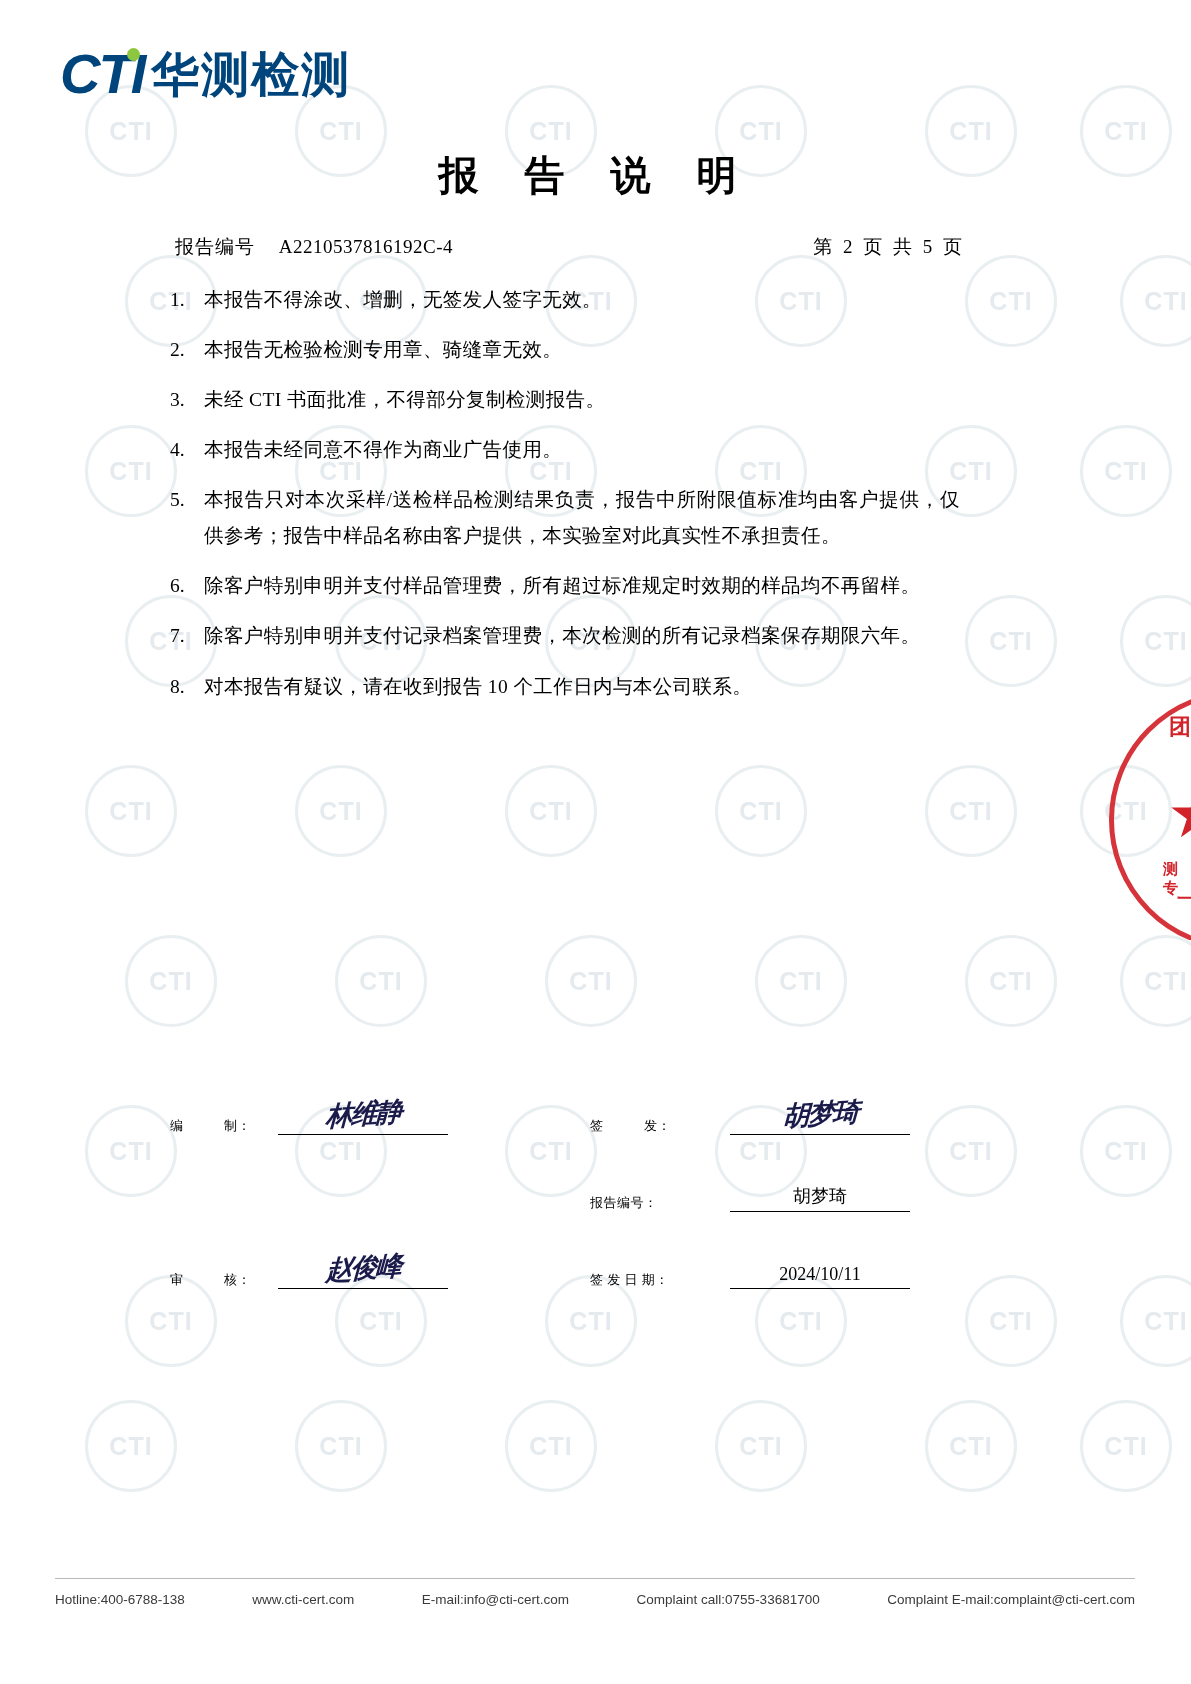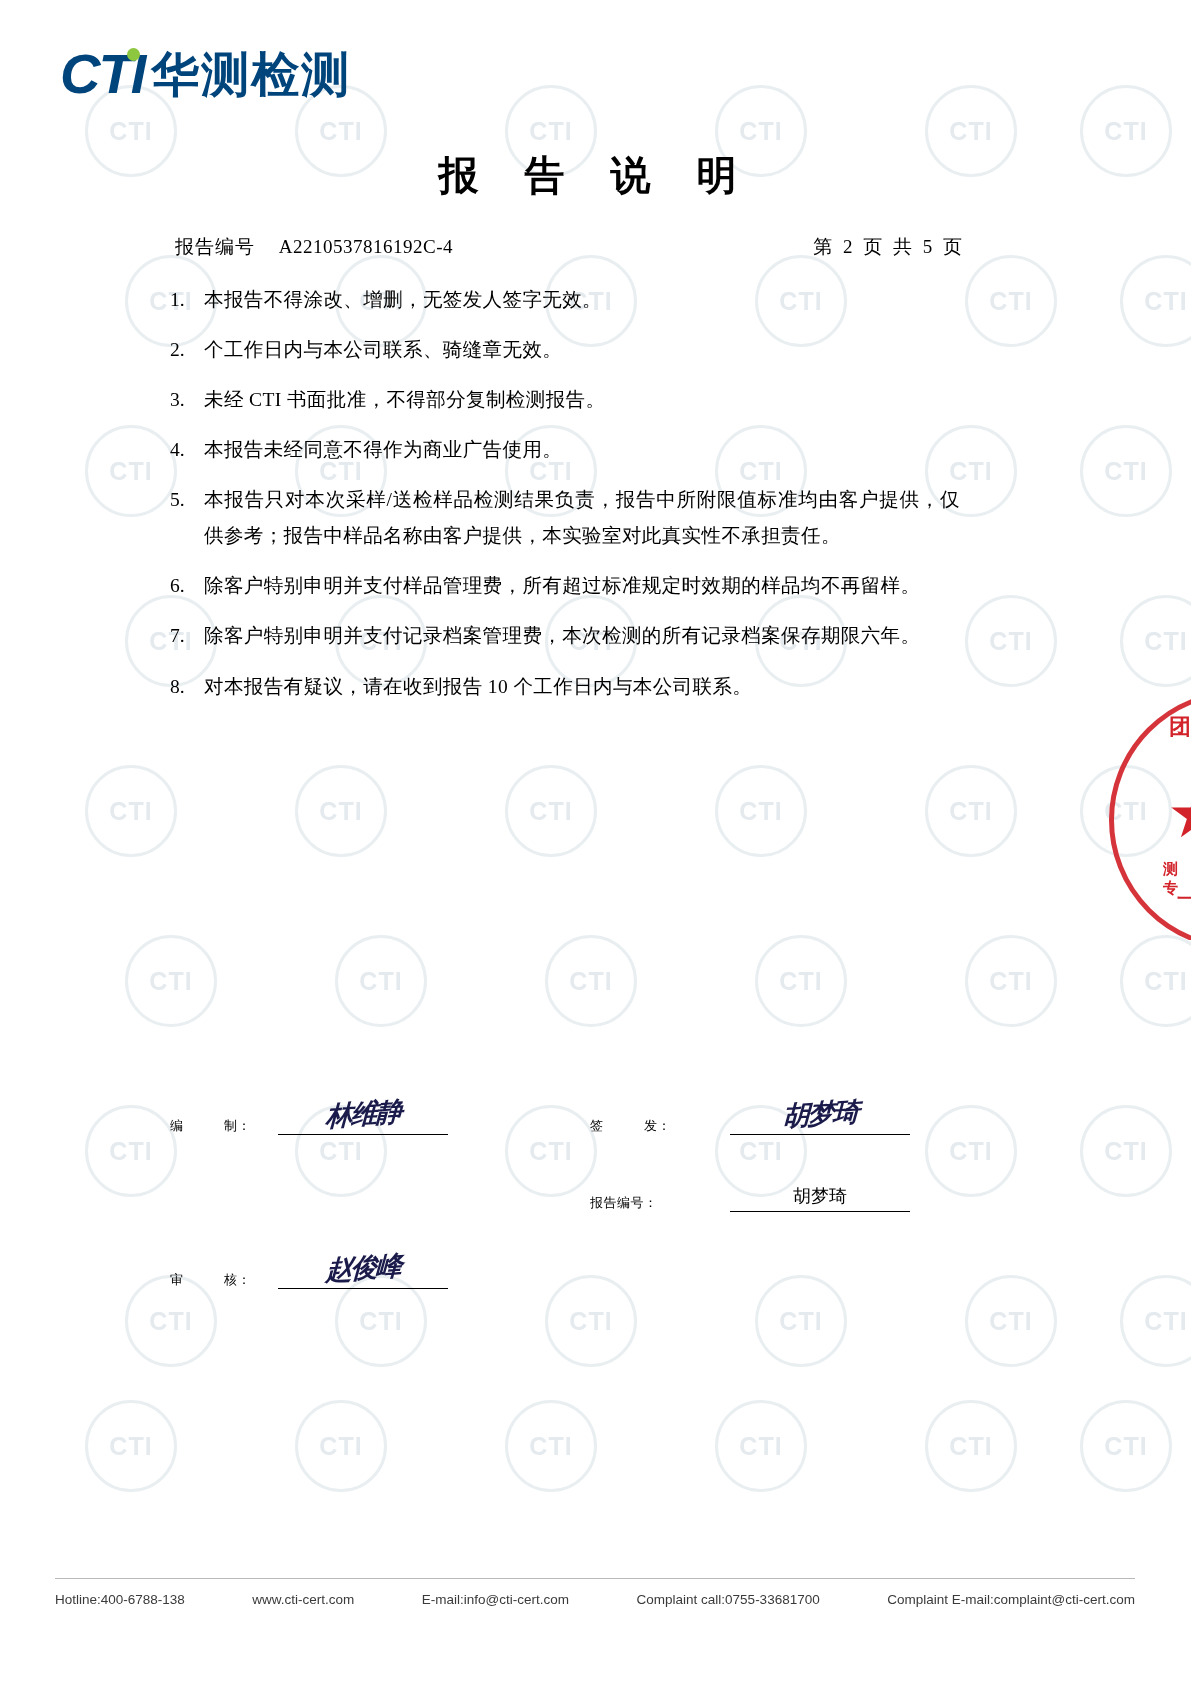--- a/index.html
+++ b/index.html
@@ -352,21 +352,21 @@
     <div class="meta-right">第 2 页 共 5 页</div>
   </div>
 
   <div class="clauses" id="clauses">
       <div class="clause">
         <div class="clause-num">1.</div>
         <div class="clause-text">本报告不得涂改、增删，无签发人签字无效。</div>
       </div>
       <div class="clause">
         <div class="clause-num">2.</div>
-        <div class="clause-text">个工作日内与本公司联系、骑缝章无效。</div>
+        <div class="clause-text">本报告无检验检测专用章、骑缝章无效。</div>
       </div>
       <div class="clause">
         <div class="clause-num">3.</div>
         <div class="clause-text">未经 CTI 书面批准，不得部分复制检测报告。</div>
       </div>
       <div class="clause">
         <div class="clause-num">4.</div>
         <div class="clause-text">本报告未经同意不得作为商业广告使用。</div>
       </div>
       <div class="clause">
@@ -413,20 +413,26 @@
           <span class="sig-value">胡梦琦</span>
         </span>
       </div>
     </div>
 
     <div class="sig-row">
       <div class="sig-cell left">
         <span class="sig-label">审　　　核：</span>
         <span class="sig-line">
           <span class="handwrite">赵俊峰</span>
+        </span>
+      </div>
+      <div class="sig-cell">
+        <span class="sig-label wide">签 发 日 期：</span>
+        <span class="sig-line w180">
+          <span class="sig-value">2024/10/11</span>
         </span>
       </div>
     </div>
 
   </div>
 
   <div class="stamp">
     <div class="stamp-ring"></div>
     <div class="stamp-star">★</div>
     <div class="stamp-txt t1">团</div>

